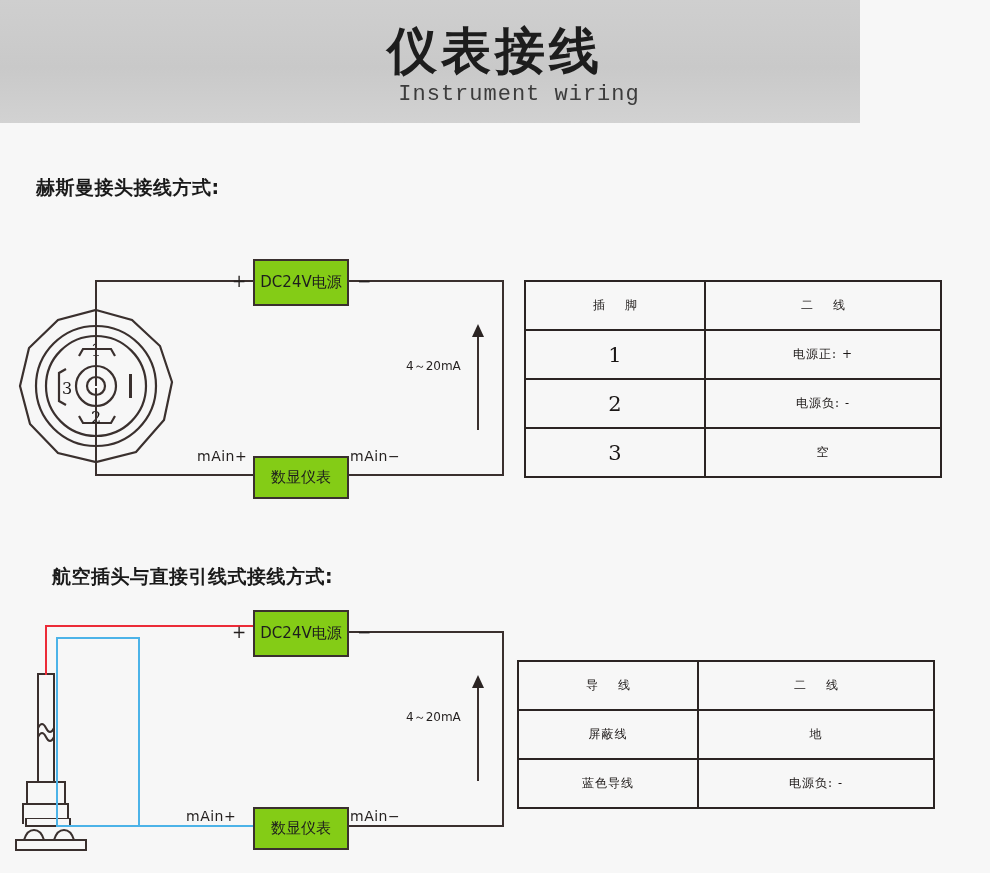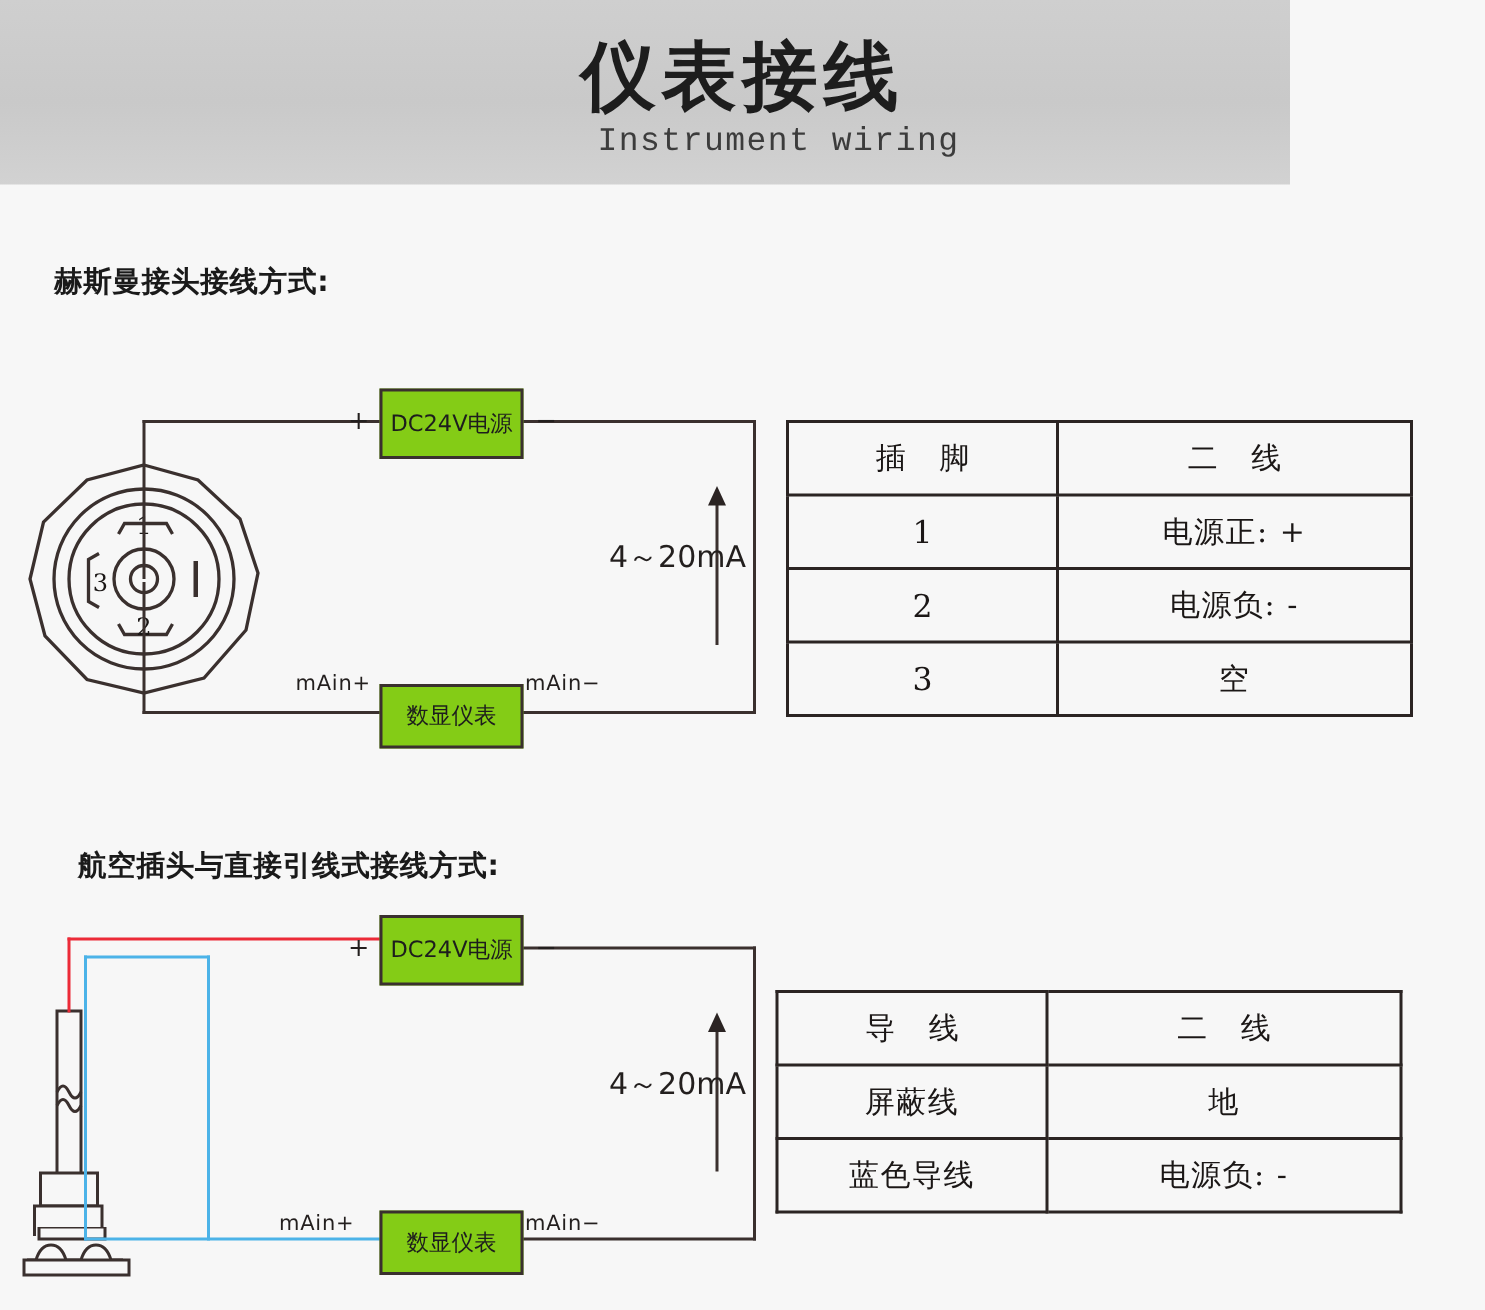--- a/index.html
+++ b/index.html
@@ -47,37 +47,37 @@
     display:flex;align-items:center;justify-content:center;
     font-size:15px;color:#1d1d1d;letter-spacing:0px;white-space:nowrap;
     font-family:"DejaVu Sans","Liberation Sans",sans-serif;
   }
   .lbl{
     position:absolute;font-size:14px;color:#231f1e;white-space:nowrap;
     font-family:"DejaVu Sans","Liberation Sans",sans-serif;
     letter-spacing:0.5px;
   }
   .lbl-sign{font-size:17px;}
-  .lbl-ma{font-size:20px;letter-spacing:0px;}
+  .lbl-ma{font-size:12px;letter-spacing:0px;}
 
   .arrow-up{
     position:absolute;width:0;height:0;
     border-left:6px solid transparent;border-right:6px solid transparent;
     border-bottom:13px solid #2b2423;
   }
 
   
   table.wt{
     position:absolute;border-collapse:collapse;background:#f7f7f7;
     font-family:"DejaVu Serif","Liberation Serif",serif;
   }
   table.wt td{
     border:2px solid #2b2423;
     text-align:center;vertical-align:middle;
-    font-size:20px;color:#1b1716;letter-spacing:1px;
+    font-size:12px;color:#1b1716;letter-spacing:1px;
     padding:0;height:47px;
   }
   table.wt td.c1{width:178px;}
   table.wt td.c2{width:234px;}
   table.wt td.hd{letter-spacing:8px;text-indent:8px;}
   table.wt td.num{font-size:21px;letter-spacing:0;}
 
   
   .conn{position:absolute;left:16px;top:306px;width:160px;height:160px;}
   .conn svg{display:block;}

